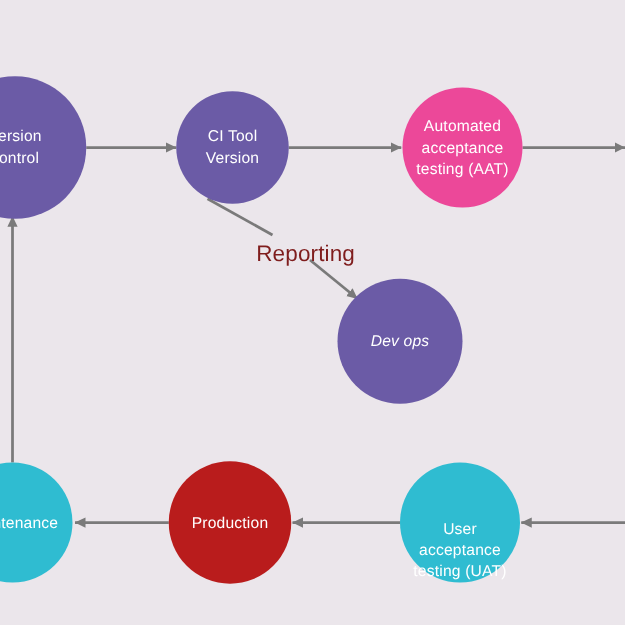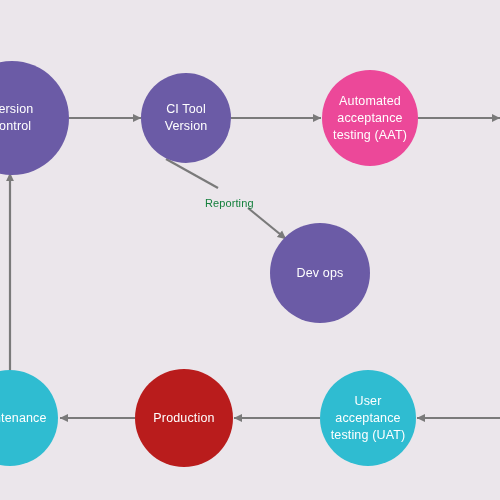--- a/index.html
+++ b/index.html
@@ -39,22 +39,22 @@
     color: #ffffff;
     font-size: 12.5px;
     line-height: 17px;
     letter-spacing: 0.15px;
     padding: 0 6px;
     white-space: pre-line;
     font-family: "Liberation Sans", sans-serif;
   }
   .edge-label {
     position: absolute;
-    color: #15803d;
-    font-size: 11px;
+    color: #7f1d1d;
+    font-size: 18px;
     line-height: 15px;
     letter-spacing: 0.1px;
     white-space: nowrap;
     font-family: "Liberation Sans", sans-serif;
   }
 </style>
 </head>
 <body>
 
 <div id="diagram-canvas">
@@ -97,33 +97,33 @@
     <span class="node-label">CI Tool
 Version</span>
   </div>
 
   <div class="node" style="left:322px; top:70px; width:96px; height:96px; background:#ec4899;">
     <span class="node-label">Automated
 acceptance
 testing (AAT)</span>
   </div>
 
-  <div class="node" style="left:270px; top:223px; width:100px; height:100px; background:#6b5ba6;">
+  <div class="node" style="left:270px; top:223px; width:100px; height:100px; background:#6b5ba6;font-style:italic;">
     <span class="node-label">Dev ops</span>
   </div>
 
   <div class="node" style="left:-38px; top:370px; width:96px; height:96px; background:#2fbcd1;">
     <span class="node-label">Maintenance</span>
   </div>
 
   <div class="node" style="left:135px; top:369px; width:98px; height:98px; background:#b91c1c;">
     <span class="node-label">Production</span>
   </div>
 
-  <div class="node" style="left:320px; top:370px; width:96px; height:96px; background:#2fbcd1;">
+  <div class="node" style="left:320px; top:370px; width:96px; height:96px; background:#2fbcd1;align-items:flex-end;">
     <span class="node-label">User
 acceptance
 testing (UAT)</span>
   </div>
 
   <div class="edge-label" style="left:205px; top:196px;">Reporting</div>
 
 </div>
 
 </body></html>

